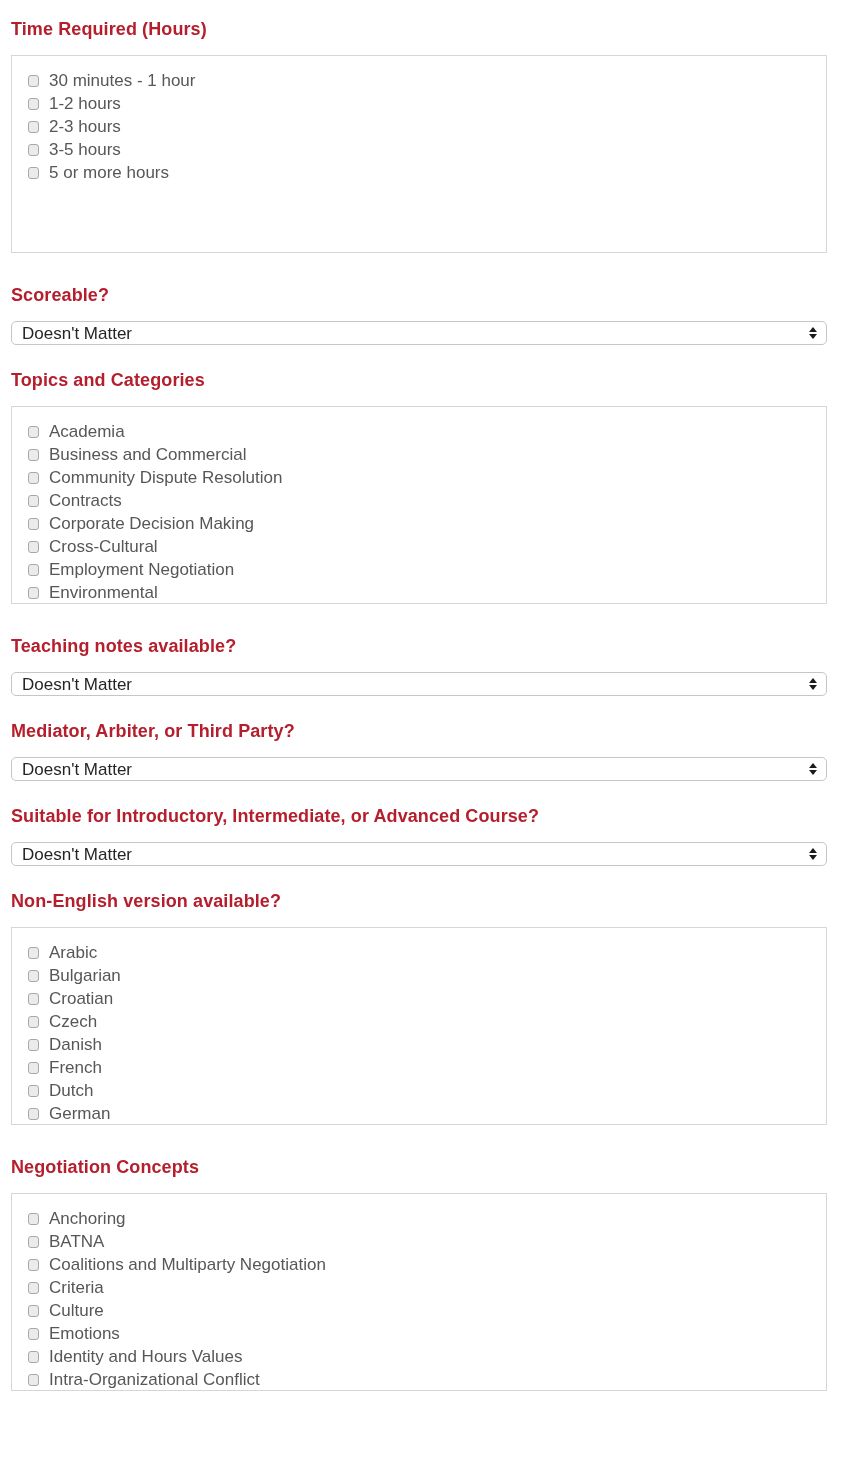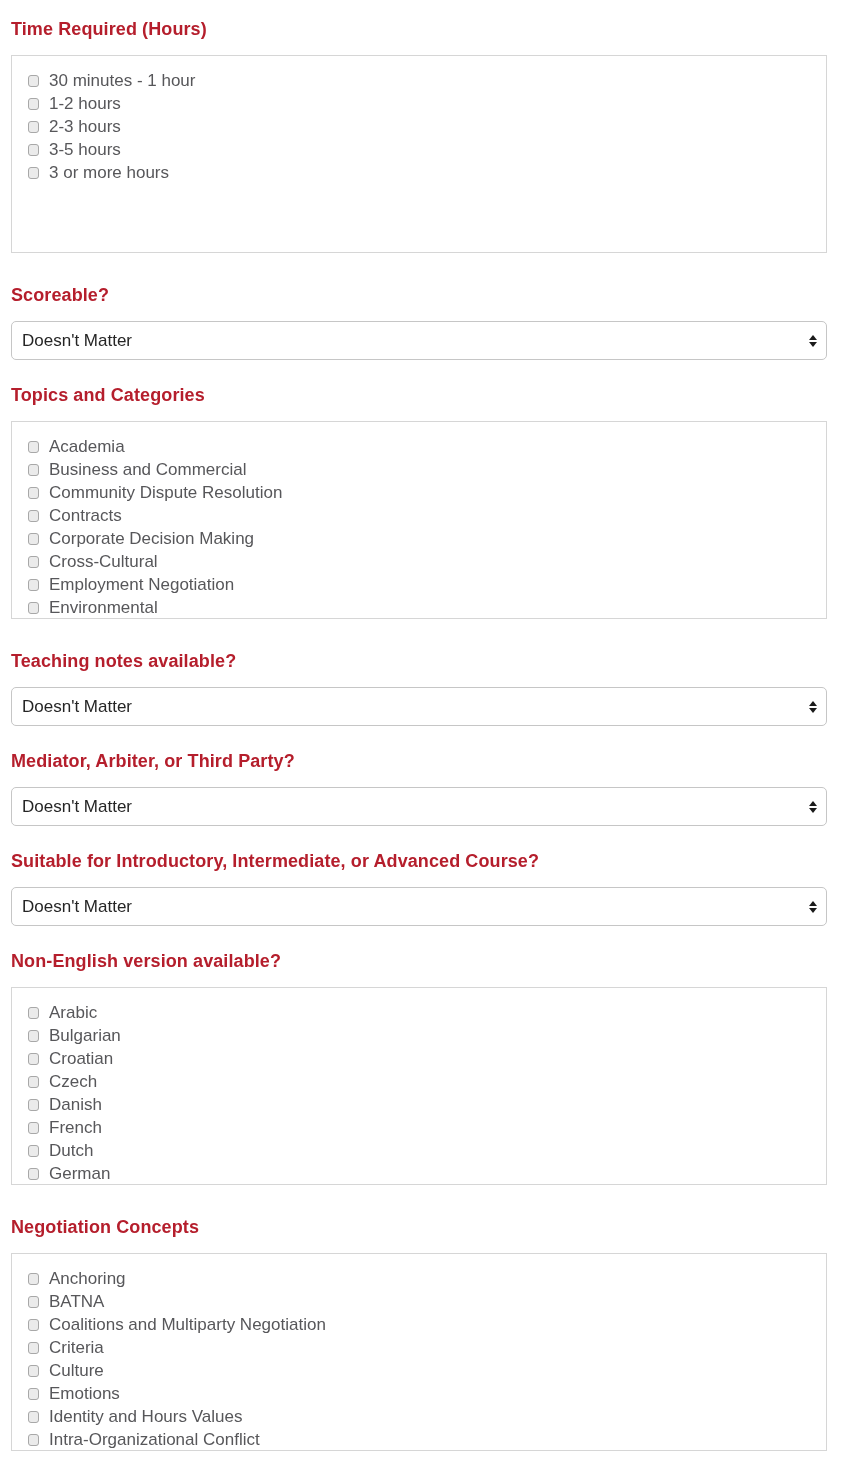--- a/index.html
+++ b/index.html
@@ -55,21 +55,21 @@
   }
   
   .select-wrap {
     position: relative;
     margin-bottom: 26px;
   }
   select.sel {
     -webkit-appearance: none;
     appearance: none;
     width: 100%;
-    height: 39px;
+    height: 24px;
     border: 1px solid #c6c6c6;
     border-radius: 5px;
     background: #ffffff;
     font-family: "Liberation Sans", "DejaVu Sans", sans-serif;
     font-size: 17px;
     color: #252525;
     padding: 0 28px 0 10px;
     outline: none;
   }
   .stepper {
@@ -113,21 +113,21 @@
     <label class="cb-row">
       <input type="checkbox" style="">
       <span class="cb-label">2-3 hours</span>
     </label>
     <label class="cb-row">
       <input type="checkbox" style="">
       <span class="cb-label">3-5 hours</span>
     </label>
     <label class="cb-row">
       <input type="checkbox" style="">
-      <span class="cb-label">3 or more hours</span>
+      <span class="cb-label">5 or more hours</span>
     </label>
   </div>
 </div>
 
 <div class="section">
   <h3 class="section-title">Scoreable?</h3>
   <div class="select-wrap">
     <select class="sel">
       <option>Doesn't Matter</option>
     </select>

